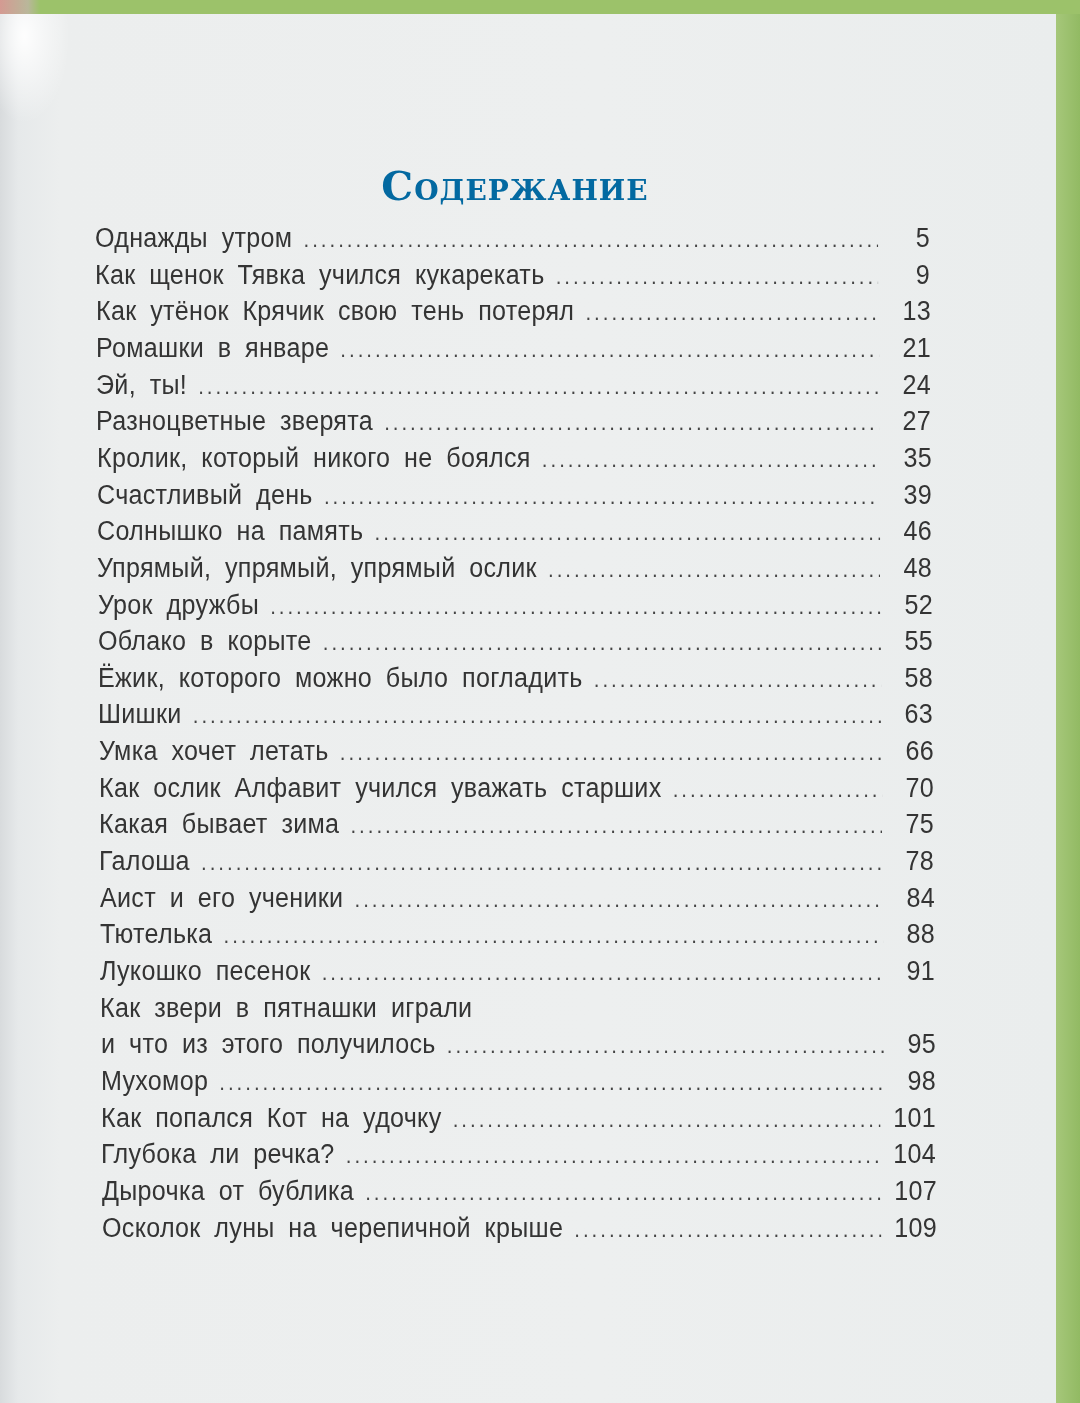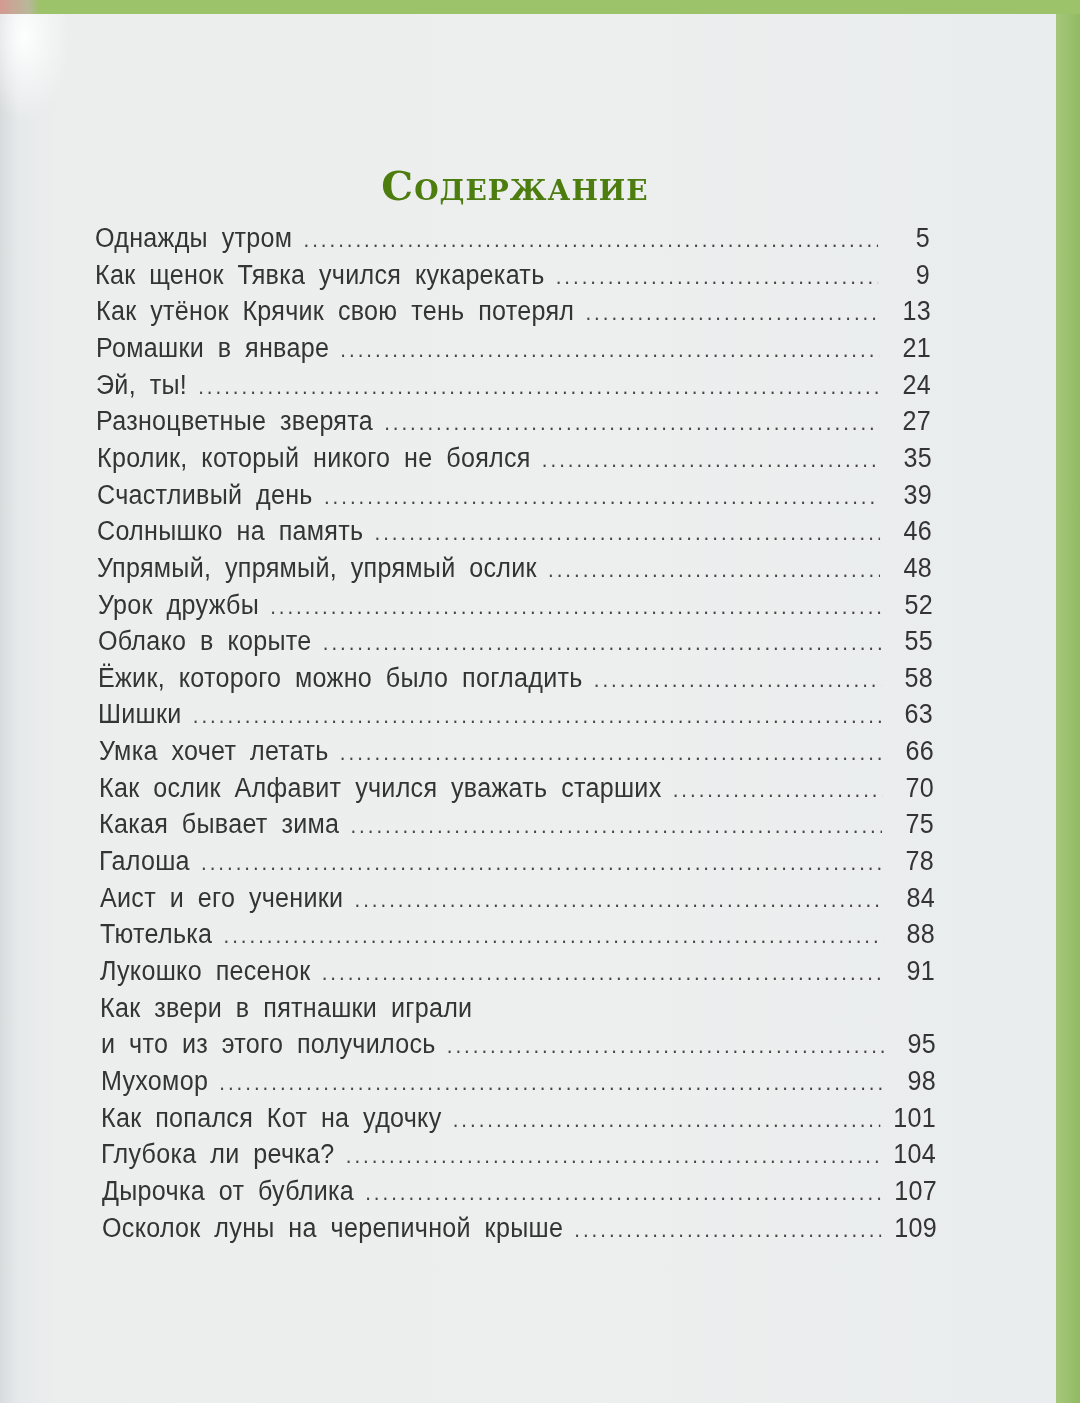--- a/index.html
+++ b/index.html
@@ -49,21 +49,21 @@
     }
     .toc-title {
       position: absolute;
       top: 135px;
       left: 0;
       width: 1030px;
       text-align: center;
       font-family: "DejaVu Serif", serif;
       font-size: 40px;
       letter-spacing: 1px;
-      color: #4d7c0f;
+      color: #0369a1;
       font-variant: small-caps;
     }
     .toc-list {
       position: absolute;
       left: 0;
       top: 4px;
       width: 840px;
       height: 1403px;
       padding-left: 16px;
     }

